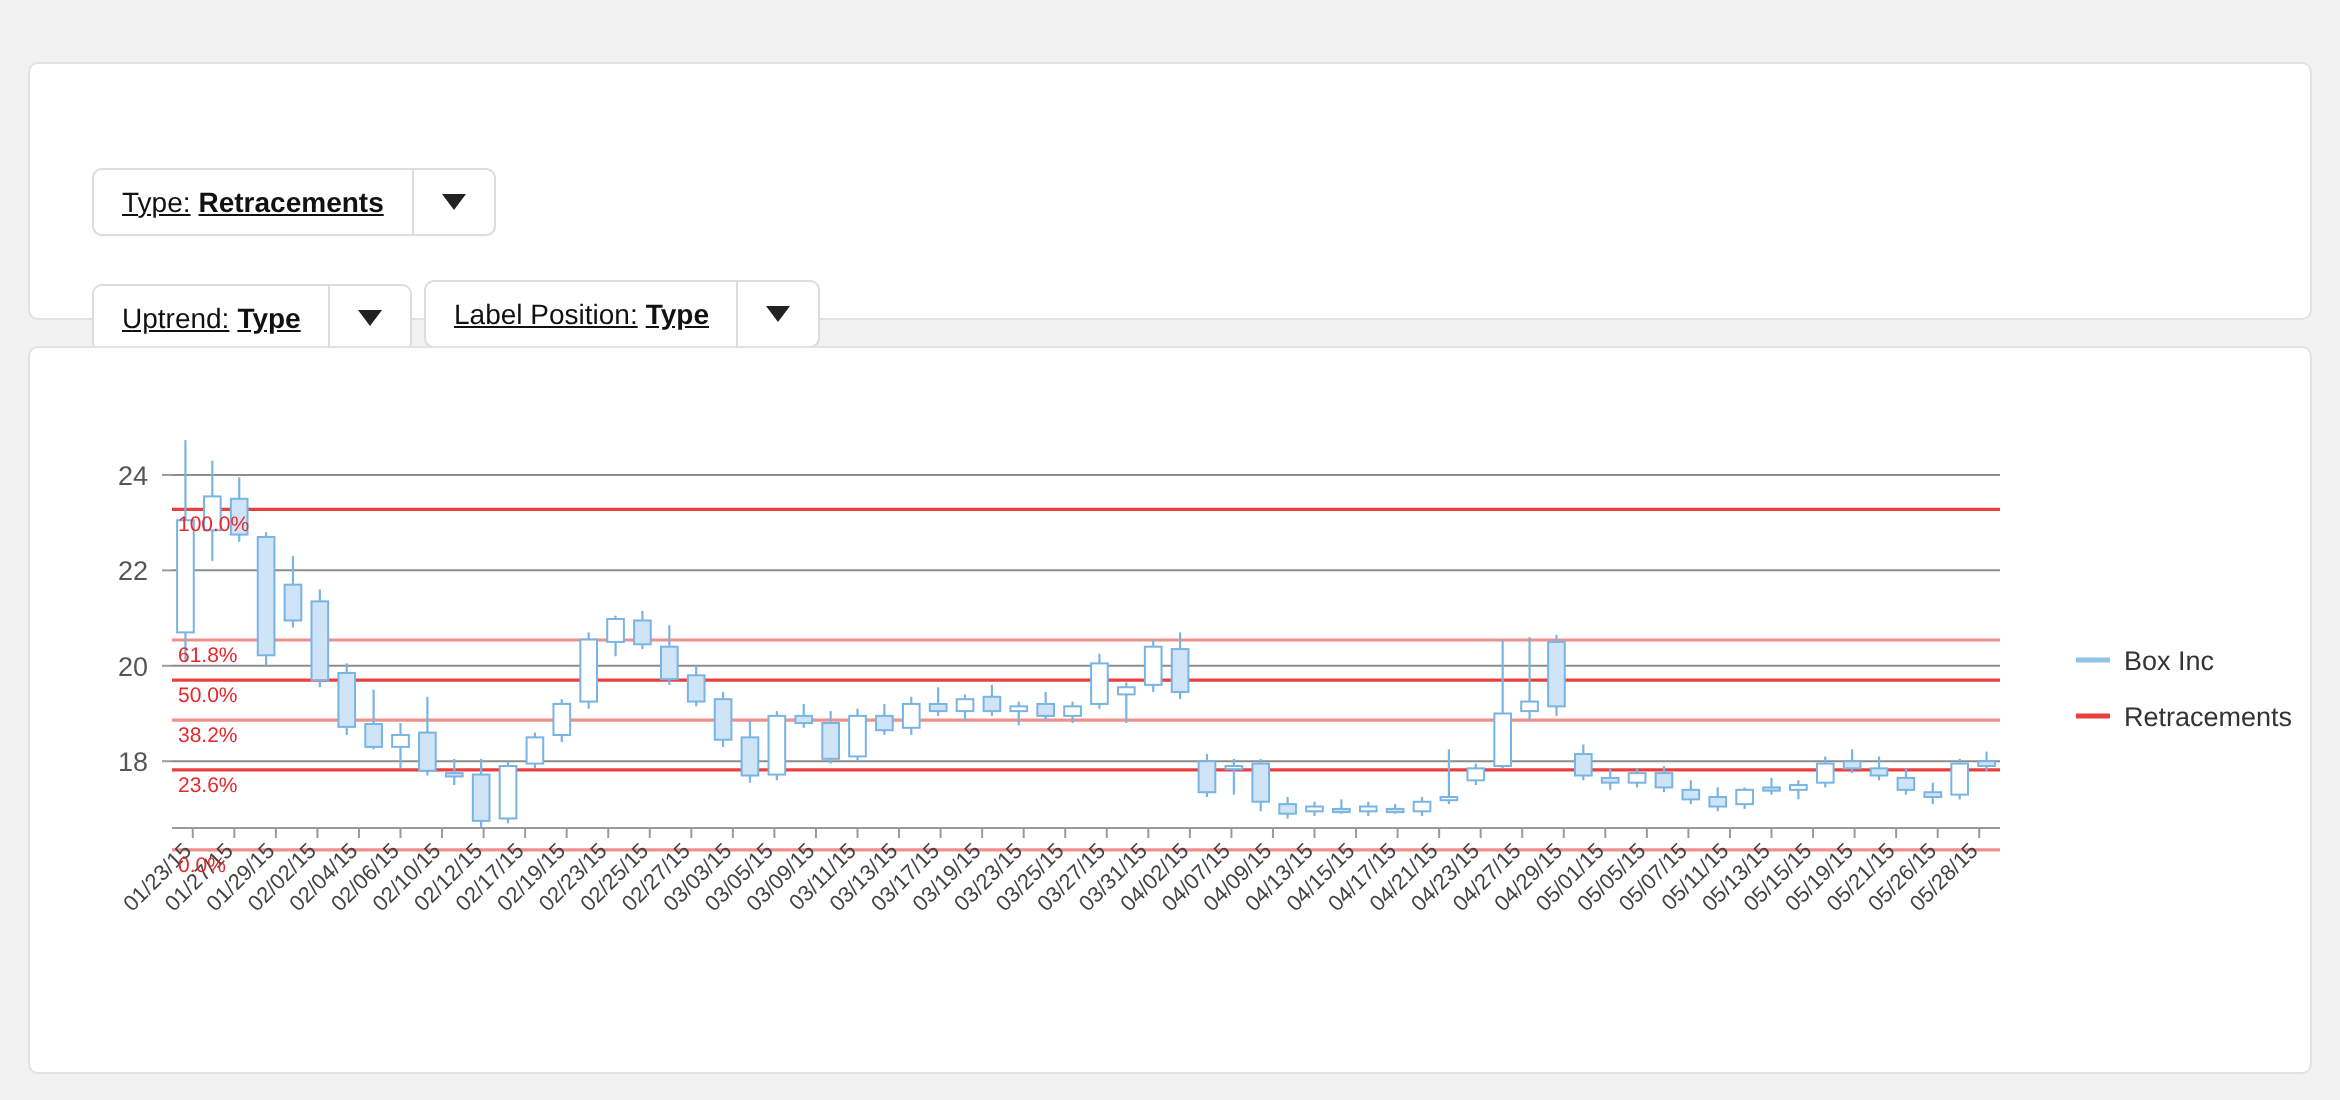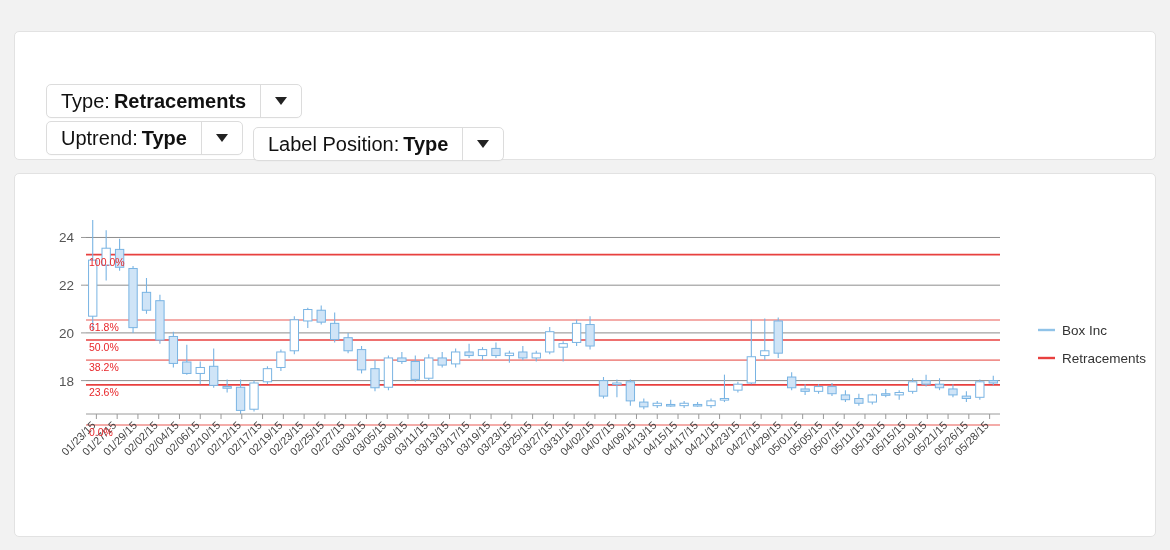--- a/index.html
+++ b/index.html
@@ -28,39 +28,40 @@
     border-radius:5px;
     background:#fff;
     box-sizing:border-box;
     display:flex;
     align-items:stretch;
     box-shadow:0 1px 1px rgba(0,0,0,0.02);
   }
   .dd .dd-label{
     display:flex;align-items:center;
     padding:0 14px;
-    font-size:20px;
+    font-size:14px;
     color:#111;
     white-space:nowrap;
+    text-decoration:underline;
   }
   .dd .dd-label b{font-weight:bold;margin-left:4px;}
   .dd .dd-arrow{
     width:40px;
     border-left:1px solid #dcdcdc;
     display:flex;align-items:center;justify-content:center;
   }
   .caret{
     width:0;height:0;
     border-left:6px solid transparent;
     border-right:6px solid transparent;
     border-top:8px solid #222;
   }
   #dd-type{left:31px;top:52px;}
-  #dd-uptrend{left:31px;top:89px;}
-  #dd-labelpos{left:197px;top:95px;margin-left:41px;}
+  #dd-uptrend{left:31px;top:110px;}
+  #dd-labelpos{left:197px;top:108px;}
 
   
   #chart-svg{position:absolute;left:0;top:0;}
 
   .ytick{font-size:13.5px;fill:#555;font-family:"Liberation Sans",sans-serif;}
   .xtick{font-size:11px;fill:#444;font-family:"Liberation Sans",sans-serif;}
   .retlabel{font-size:10.5px;fill:#e8272b;font-family:"Liberation Sans",sans-serif;font-weight:normal;}
   .legtext{font-size:13.5px;fill:#333;font-family:"Liberation Sans",sans-serif;}
   .gridline{stroke:#8d8d8d;stroke-width:1;}
   .axisline{stroke:#9a9a9a;stroke-width:1;}

